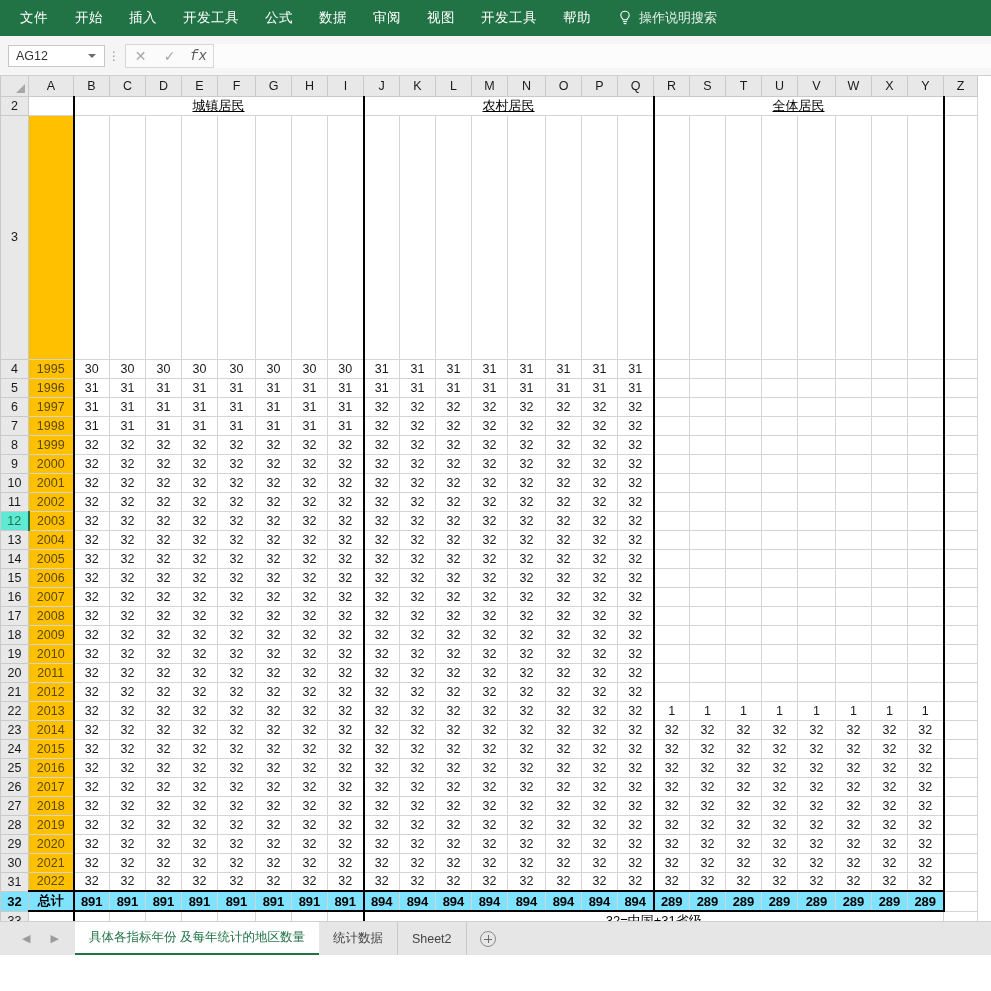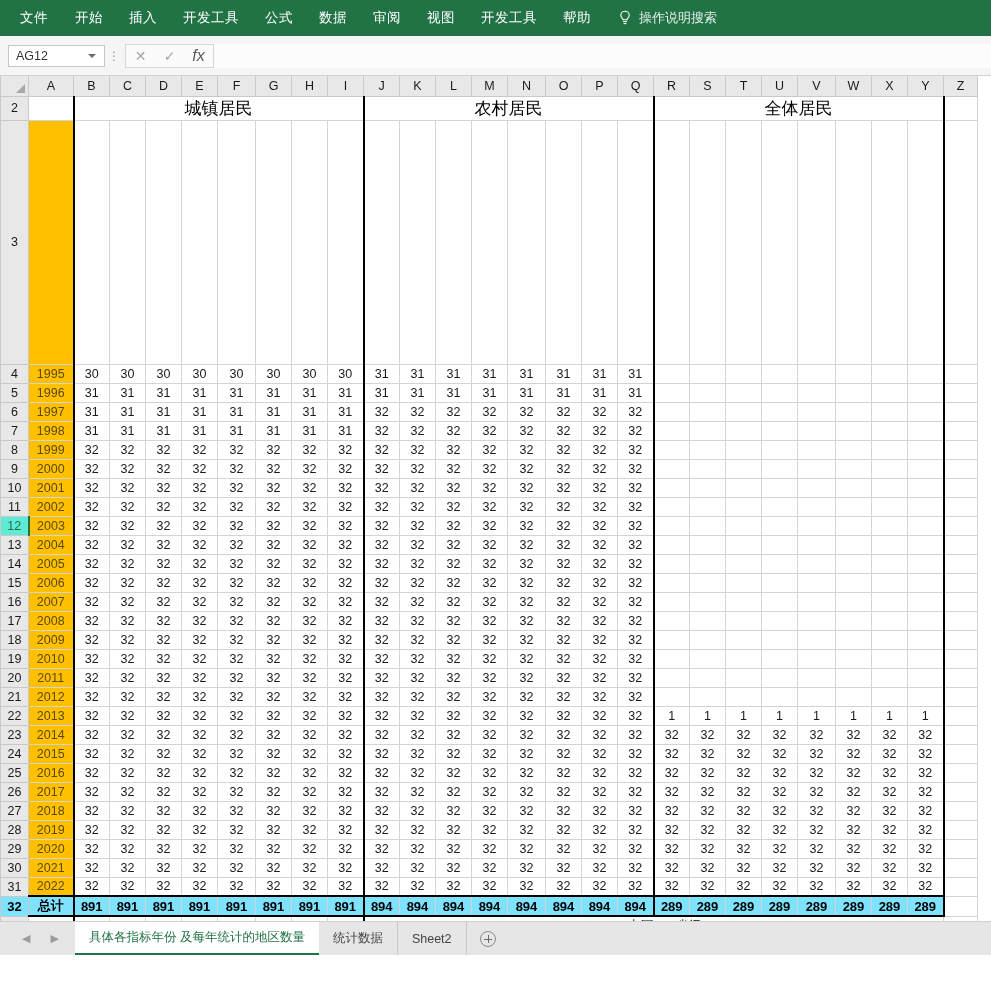--- a/index.html
+++ b/index.html
@@ -73,21 +73,21 @@
     background: #fbfbfb;
     border: 1px solid #d6d6d6;
     display: flex; align-items: center;
     margin-left: 2px;
   }
   .fb-btn {
     width: 29px; text-align: center;
     color: #a6a6a6; font-size: 14px;
     line-height: 22px;
   }
-  .fb-btn.fx { color: #5a5a5a; font-style: italic; font-family: Liberation Sans, sans-serif; font-size: 16px; }
+  .fb-btn.fx { color: #5a5a5a; font-style: italic; font-family: Liberation Mono, monospace; font-size: 14px; }
   .fb-input {
     flex: 1; height: 24px;
     background: #fcfcfc;
     border: 1px solid transparent;
     border-left: none;
     margin-left: 0;
     font-size: 13px;
     color: #222;
     padding-left: 6px;
     line-height: 22px;
@@ -150,26 +150,27 @@
   .rowhead.active {
     color: #217346;
     background: #5eead4;
     border-right: 2px solid #217346 !important;
     text-align: center;
   }
 
   
   .grouphead {
     text-align: center;
-    font-size: 17px;
+    font-size: 13px;
     font-weight: bold;
     color: #000;
     vertical-align: middle;
     height: 19px;
     background: #ffffff;
+    text-decoration: underline;
   }
 
   
   .vhead {
     background: #ffffff;
     vertical-align: bottom;
     text-align: center;
     padding-bottom: 3px;
   }
   .vtxt {

